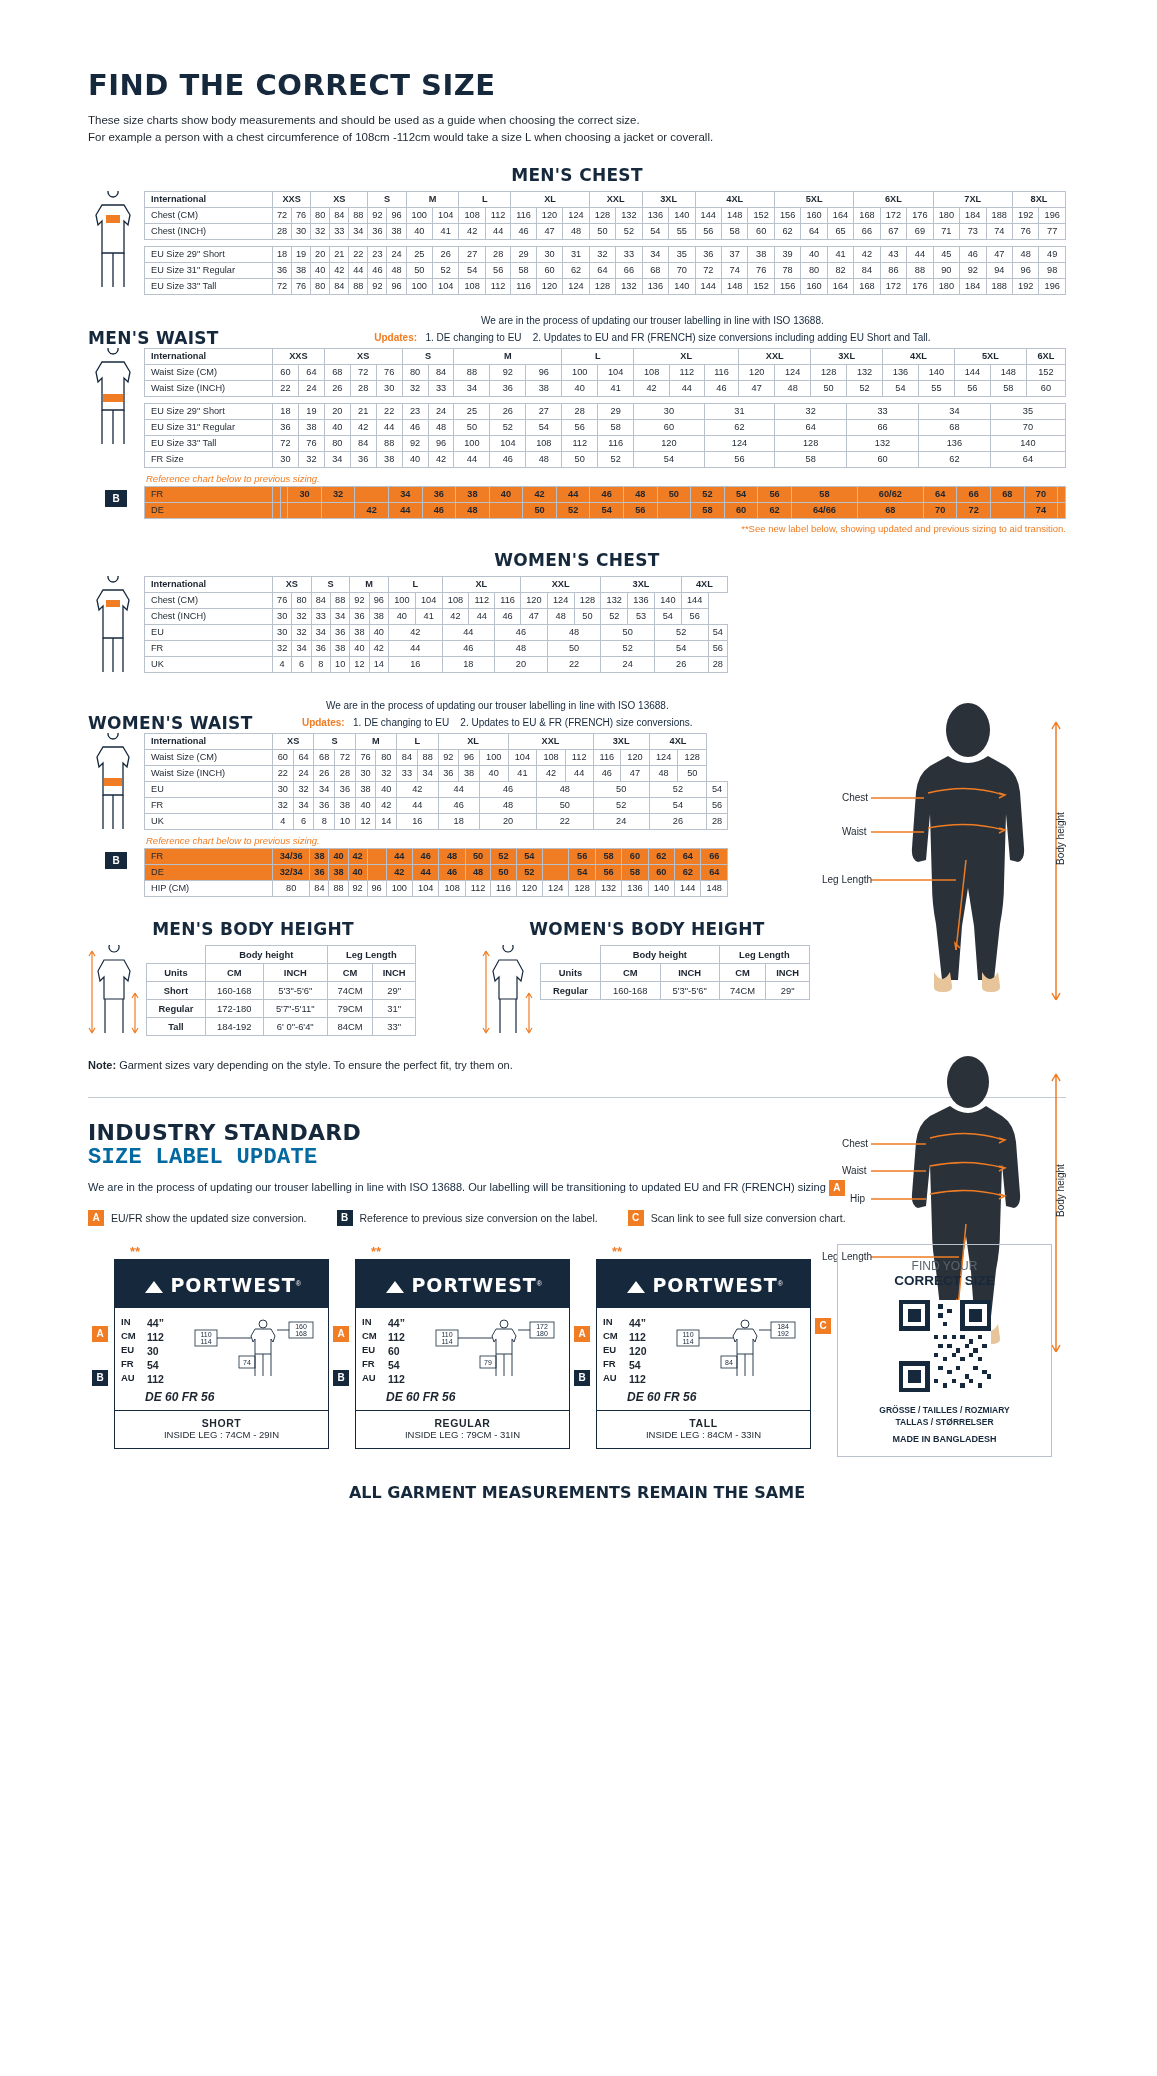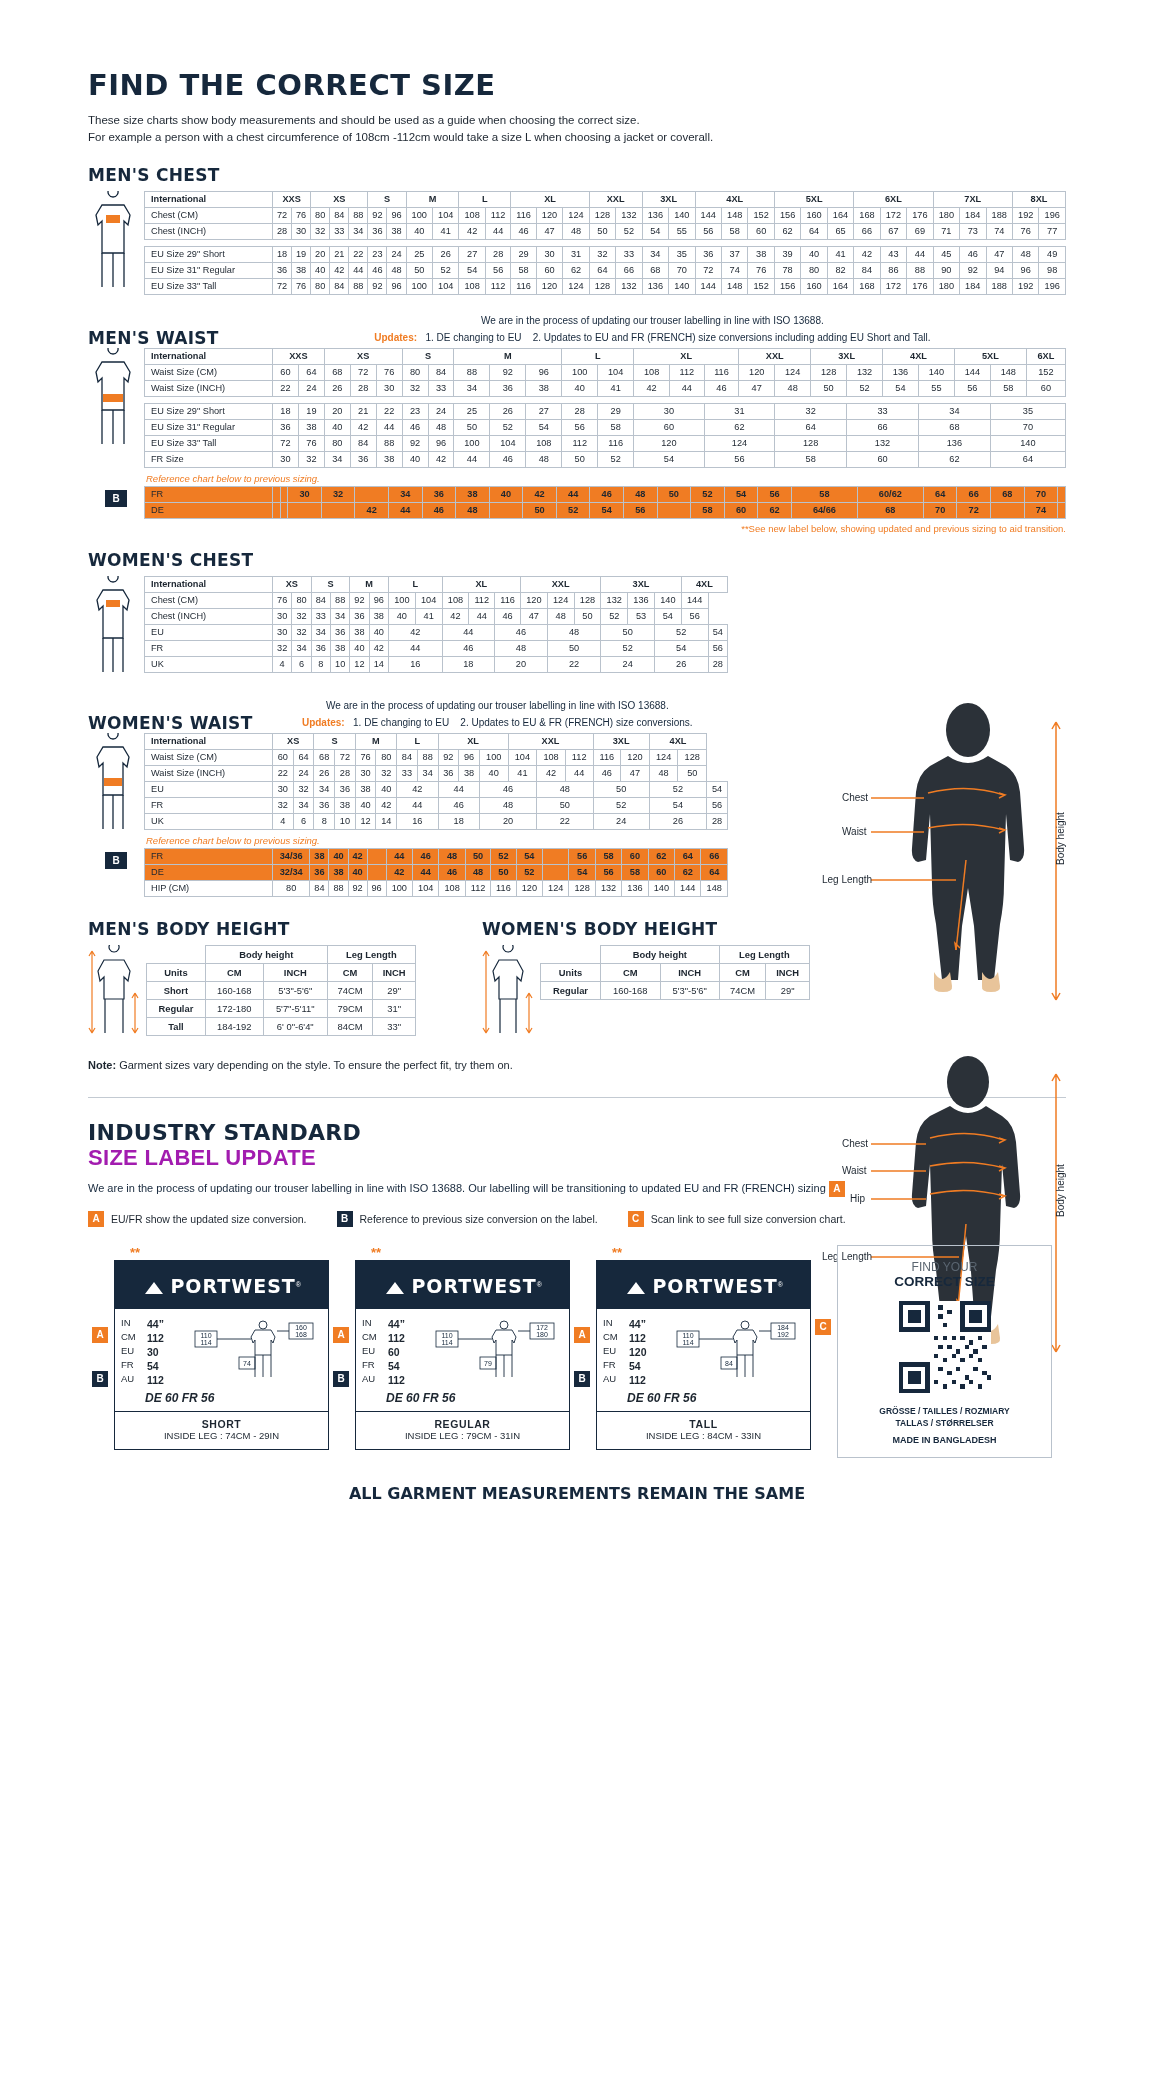--- a/index.html
+++ b/index.html
@@ -23,20 +23,21 @@
   }
   .intro { font-size: 11.5px; line-height: 1.5; color:#1d2630; margin-bottom: 18px;}
 
   h2.section-title {
     font-size: 17px;
     font-weight: bold;
     color:#16283c;
     margin: 16px 0 6px 0;
     letter-spacing:.3px;
     font-family: "DejaVu Sans", sans-serif;
+    text-align: center;
   }
 
   .block { display:flex; align-items:flex-start; gap:0px; }
   .figure-col { width: 56px; flex: 0 0 56px; position:relative; }
   .table-col { flex:1 1 auto; }
 
   table.sz { border-collapse: collapse; width:100%; font-size: 9.2px; }
   table.sz th, table.sz td {
     border: 1px solid #b9c2cc;
     text-align:center;
@@ -75,42 +76,42 @@
   table.bh { border-collapse:collapse; font-size:9.4px; width: 270px; }
   table.bh th, table.bh td { border:1px solid #b9c2cc; text-align:center; padding:3px 4px; }
   table.bh th { font-weight:bold; }
 
   .note-final { font-size:11px; margin-top:22px; }
   .note-final b { font-weight:bold; }
 
   hr.div { border:none; border-top:1px solid #c3cad2; margin: 26px 0 22px 0; }
 
   h2.ind1 { font-size:22px; font-weight:bold; color:#16283c; margin:0; letter-spacing:.3px; font-family:"DejaVu Sans", sans-serif;}
-  h2.ind2 { font-size:22px; font-weight:bold; color:#a21caf; margin:0 0 10px 0; letter-spacing:.3px; font-family:Liberation Sans, sans-serif;}
+  h2.ind2 { font-size:22px; font-weight:bold; color:#0369a1; margin:0 0 10px 0; letter-spacing:.3px; font-family:Liberation Mono, monospace;}
   .ind-lead { font-size:11px; color:#16283c; margin-bottom:14px; }
   .tag-a, .tag-b, .tag-c {
     display:inline-flex; align-items:center; justify-content:center;
     width:16px; height:16px; font-size:10px; font-weight:bold; color:#fff; vertical-align:middle;
   }
   .tag-a { background:#f07c23; }
   .tag-b { background:#16283c; }
   .tag-c { background:#f07c23; }
   .legend-row { display:flex; gap:30px; font-size:10.5px; margin-bottom:18px; align-items:center;}
   .legend-item { display:flex; align-items:center; gap:7px; }
 
   .labels-row { display:flex; gap:26px; align-items:flex-start; }
   .label-card { width: 215px; position:relative; }
   .stars { color:#f07c23; font-weight:bold; font-size:13px; margin-left:16px; }
   .label-box { border:1px solid #16283c; background:#fff; }
   .label-head { background:#16283c; color:#fff; text-align:center; padding:14px 0 12px 0; }
   .brand { font-family:"DejaVu Sans", sans-serif; font-weight:bold; font-size:19px; letter-spacing:1px;text-align:center; }
   .label-body { display:flex; padding:8px 6px 4px 6px; gap:6px; font-size:10px;}
   .sizecol { width:64px; }
   .sizecol div { display:flex; gap:6px; line-height:1.35; }
-  .sizecol .k { width:20px; font-weight:normal; font-size:9.5px;}
+  .sizecol .k { width:20px; font-weight:bold; font-size:9.5px;}
   .sizecol .v { font-weight:bold; font-size:10.5px;}
   .fig-mini { flex:1; position:relative; height:64px; }
   .label-foot { text-align:center; font-size:9.5px; padding:6px 4px 8px 4px; border-top:1px solid #16283c; }
   .label-foot .big { font-weight:bold; font-size:10.5px; letter-spacing:.6px;}
   .de-line { font-size:12px; font-style:italic; padding:0 6px 6px 30px; font-weight:bold;}
   .side-tag { position:absolute; left:-22px; width:16px; height:16px; }
 
   .qr-card { width: 215px; border:1px solid #b9c2cc; text-align:center; padding:14px 10px 12px 10px; }
   .qr-title1 { font-size:12px; color:#5a6570; }
   .qr-title2 { font-size:13.5px; font-weight:bold; color:#16283c; margin-bottom:8px;}

